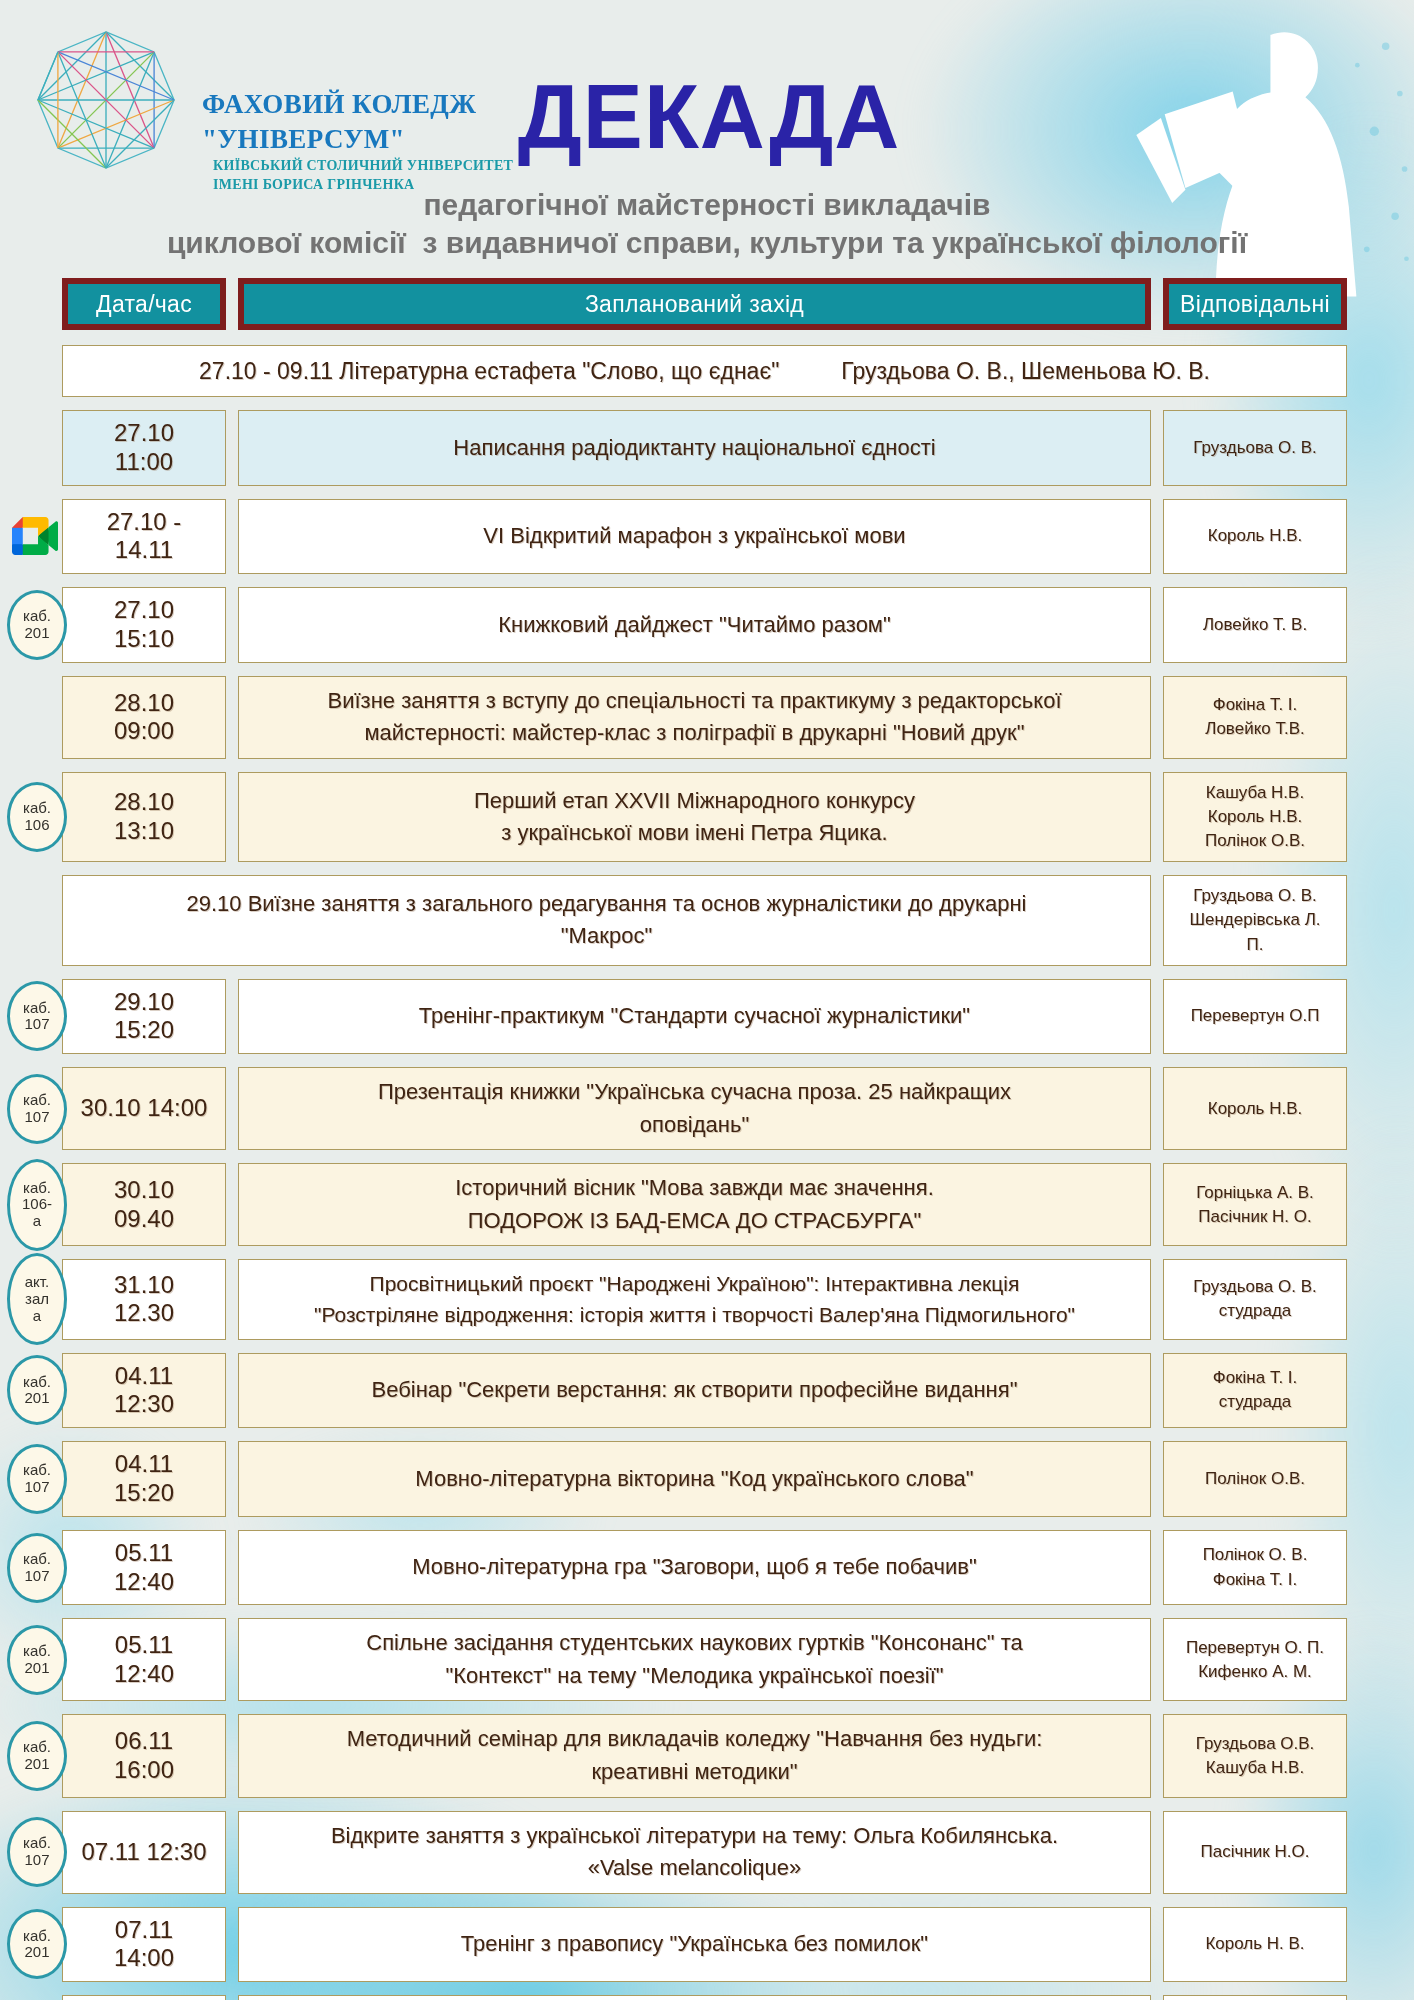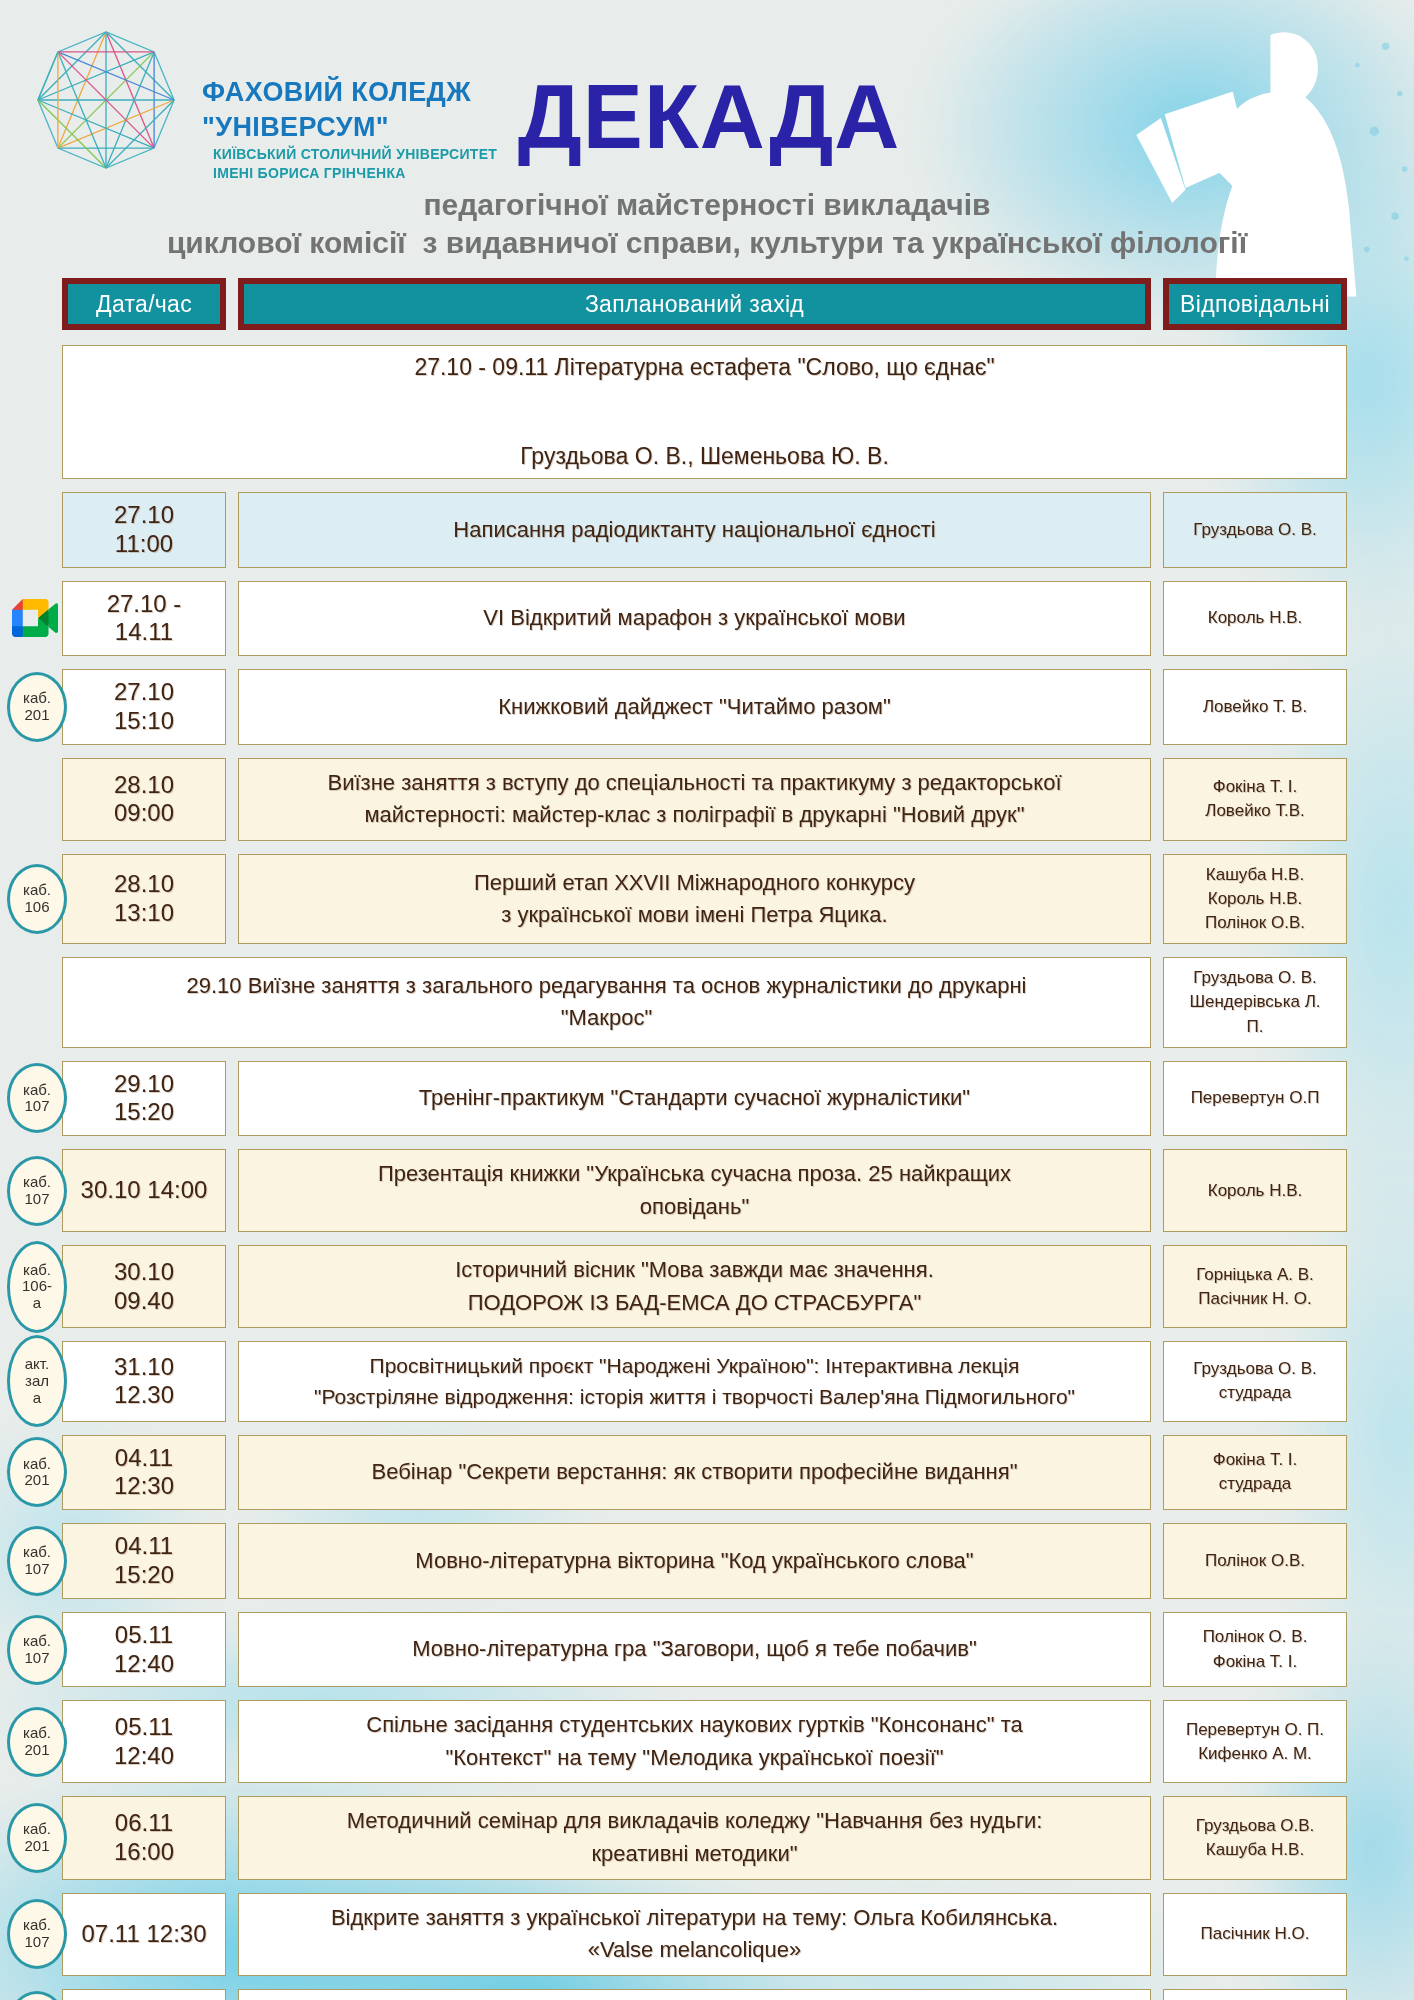--- a/index.html
+++ b/index.html
@@ -21,21 +21,21 @@
   .b-bl2{ left:220px; top:1850px;  width:620px; height:300px; background:radial-gradient(closest-side, rgba(88,199,226,.85), rgba(88,199,226,0)); }
   .b-bl3{ left:-70px; top:1420px;  width:280px; height:260px; background:radial-gradient(closest-side, rgba(150,220,238,.55), rgba(150,220,238,0)); }
   .b-bl4{ left:240px; top:1430px;  width:360px; height:160px; background:radial-gradient(closest-side, rgba(150,220,238,.5), rgba(150,220,238,0)); }
   .b-bl5{ left:-40px; top:1620px;  width:720px; height:170px; background:radial-gradient(closest-side, rgba(130,214,235,.55), rgba(130,214,235,0)); }
   .b-bb1{ left:620px; top:1880px;  width:600px; height:220px; background:radial-gradient(closest-side, rgba(150,220,238,.45), rgba(150,220,238,0)); }
   .silhouette{ position:absolute; top:0; right:0; width:340px; height:305px; }
   
   .content{ position:relative; z-index:1; }
   .top{ position:relative; height:278px; }
   .logo{ position:absolute; left:32px; top:26px; width:148px; height:148px; }
-  .brandtext{ position:absolute; left:202px; top:75px; }
+  .brandtext{ position:absolute; left:202px; top:87px;font-family:Liberation Serif, serif; }
   .college{ font-size:27px; font-weight:bold; color:#1878be; line-height:1.3; letter-spacing:.4px; }
   .univ{ font-size:14px; font-weight:bold; color:#1b9aa8; line-height:1.32; letter-spacing:.3px;padding-left:11px; }
   .univ:first-of-type{ margin-top:5px; }
   .title{ position:absolute; top:72px; left:4px; right:0; text-align:center;
     font-size:90px; font-weight:800; color:#2a23a7; letter-spacing:1px; line-height:1; }
   .subtitle{ position:absolute; left:0; right:0; text-align:center;
     font-weight:bold; color:#737373; white-space:pre-wrap; }
   .s1{ top:188px; font-size:30px; }
   .s2{ top:226px; font-size:30px; }
   
@@ -44,21 +44,21 @@
   .h-cell{ height:52px; background:#12919f; border:6px solid #7f1d1d; color:#fff;
     display:flex; align-items:center; justify-content:center; font-size:23px; letter-spacing:.3px; }
   .c-date{ width:164px; flex:none; }
   .c-event{ flex:1; }
   .c-resp{ width:184px; flex:none; }
   .tbody{ display:flex; flex-direction:column; gap:13px; padding-bottom:28px; }
   .row{ position:relative; display:flex; gap:12px; }
   .cell{ border:1.6px solid #ad9b5f; display:flex; align-items:center; justify-content:center;
     text-align:center; padding:8px 16px; min-height:52px;
     text-shadow:1px 1px 0 rgba(150,118,88,.35); }
-  .bg-white .cell{ background:#ffffff;flex-direction:column; }
+  .bg-white .cell{ background:#ffffff; }
   .bg-cream .cell{ background:#fbf4e1; }
   .bg-blue  .cell{ background:#dceef3; }
   .date-cell{ width:164px; flex:none; font-size:24px; white-space:pre-wrap; line-height:1.2; }
   .event-cell{ flex:1; font-size:22px; white-space:pre-line; line-height:1.48; }
   .event-cell.small{ font-size:21px; }
   .resp-cell{ width:184px; flex:none; font-size:17px; white-space:pre-line; line-height:1.42; }
   .banner-cell{ flex:1; font-size:23px; gap:62px; position:relative; white-space:pre-wrap; }
   
   .badge{ position:absolute; left:-55px; top:50%; transform:translateY(-50%);
     width:60px; height:70px; border:3px solid #2b98a8; border-radius:50%;

